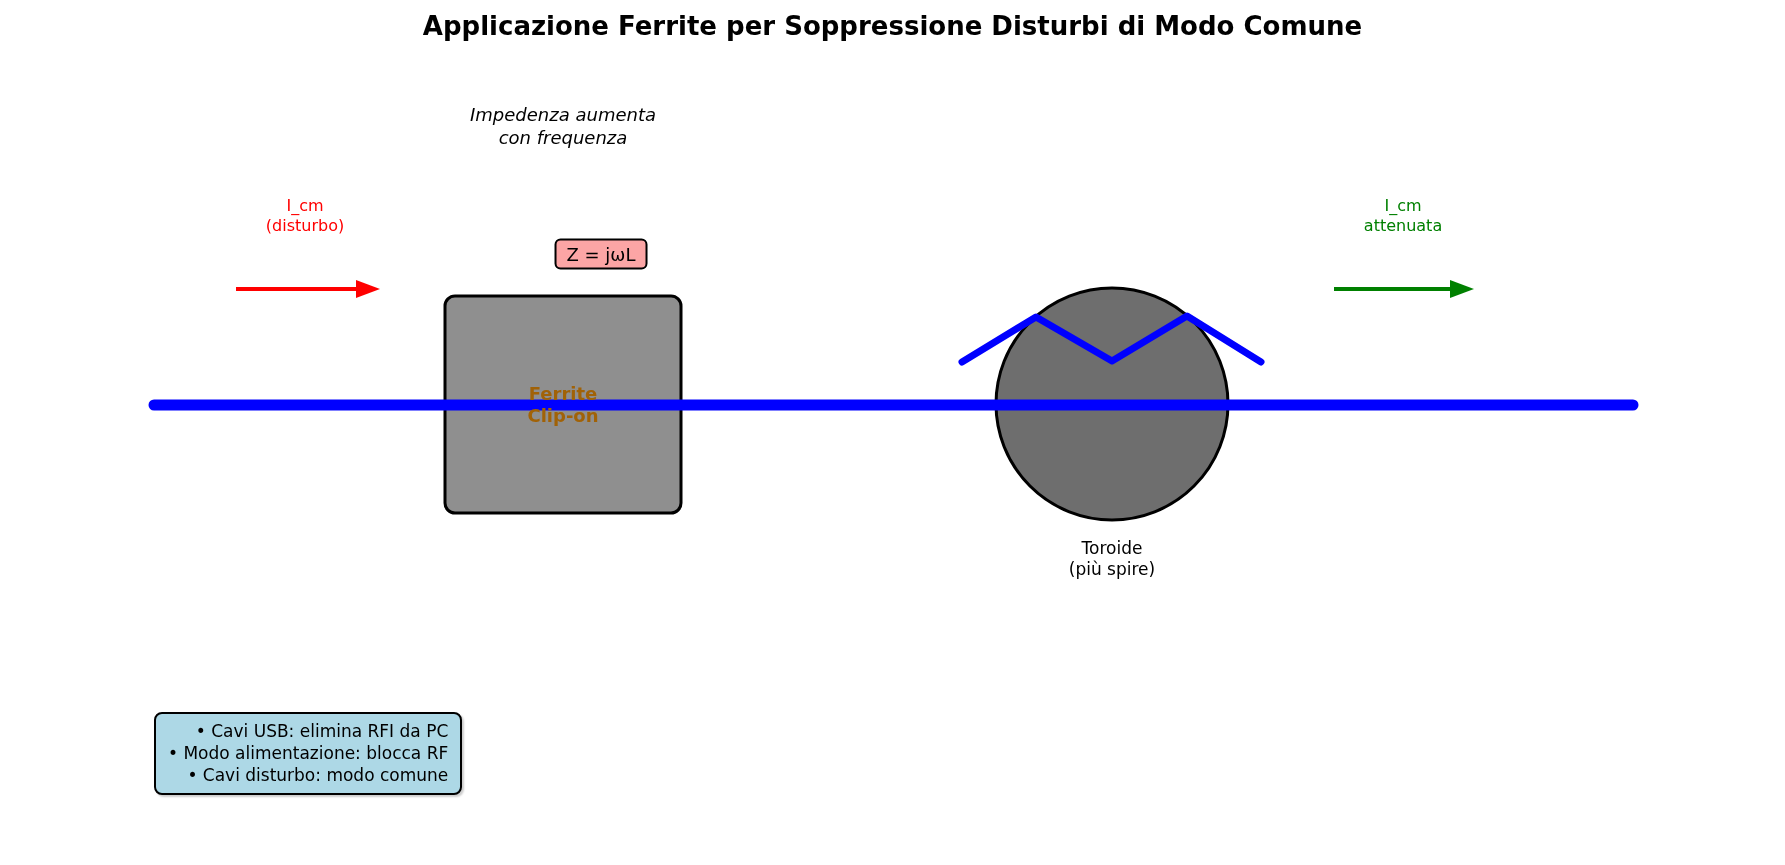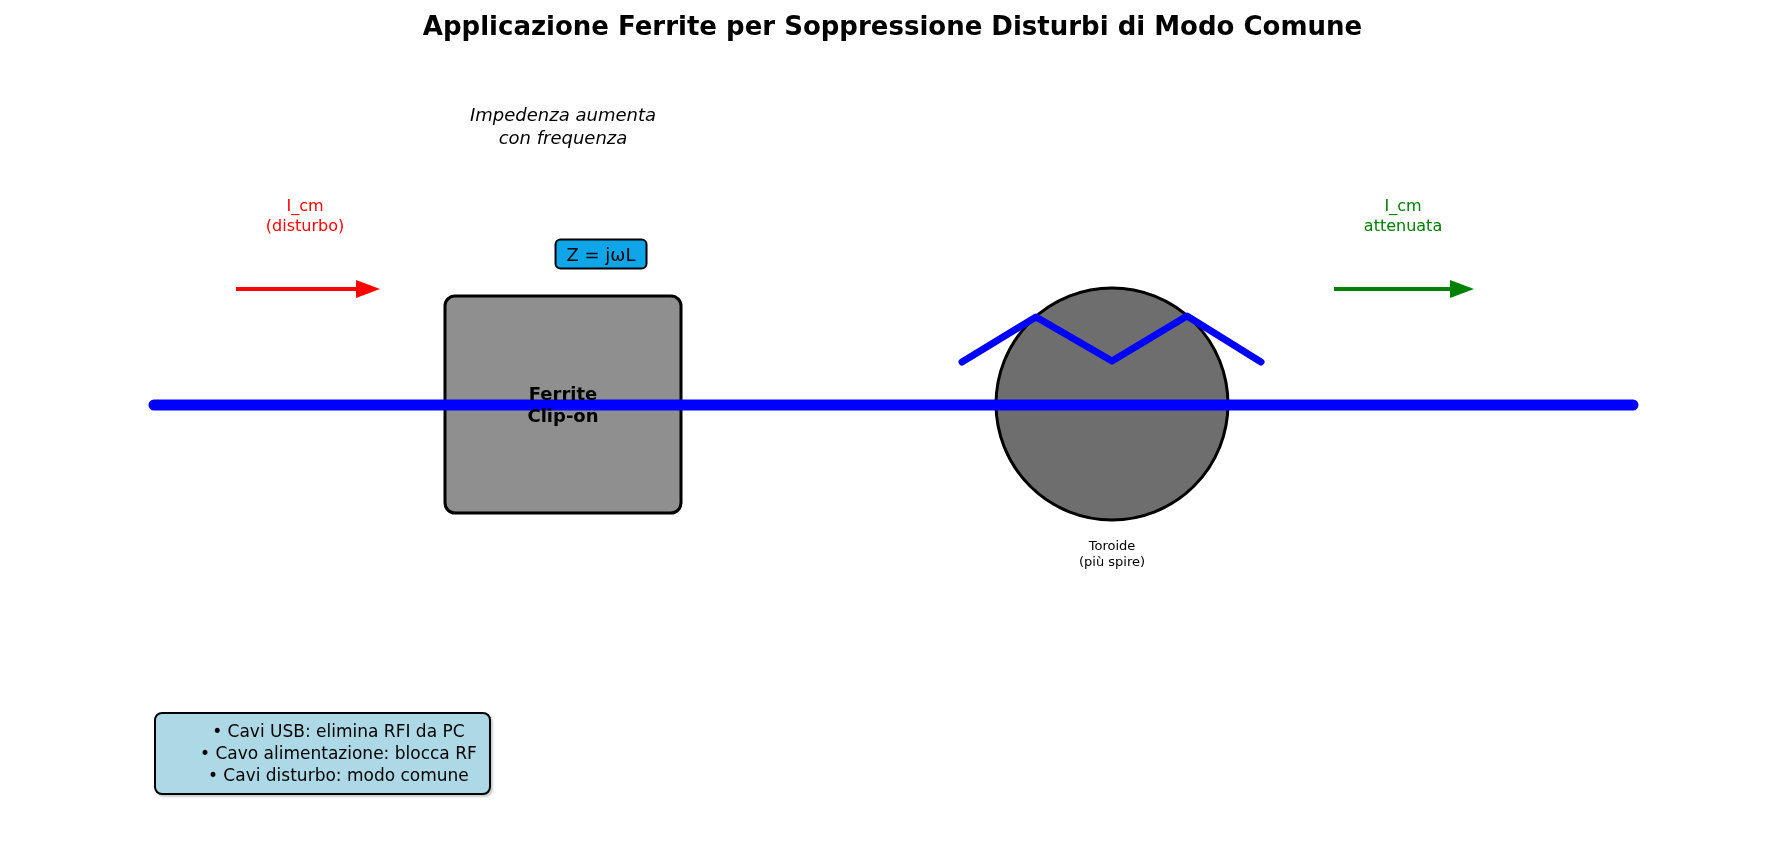--- a/index.html
+++ b/index.html
@@ -56,65 +56,64 @@
     top: 196px;
     transform: translateX(-50%);
     font-size: 16px;
     color: #008000;
   }
   .formula-box {
     position: absolute;
     left: 601px;
     top: 254px;
     transform: translate(-50%, -50%);
-    background: #0ea5e9;
+    background: #fca5a5;
     border: 2px solid #000000;
     border-radius: 6px;
     padding: 3px 10px;
     font-size: 18px;
     white-space: nowrap;
   }
   .ferrite-label {
     left: 563px;
     top: 405px;
     transform: translate(-50%, -50%);
     font-size: 18px;
     font-weight: bold;
-    color: #000000;
+    color: #a16207;
     line-height: 1.2;
   }
   .cable-label {
     left: 893px;
     top: 514px;
     transform: translate(-50%, -50%);
     font-size: 20px;
     white-space: nowrap;
   }
   .toroid-label {
     left: 1112px;
     top: 538px;
     transform: translateX(-50%);
-    font-size: 13px;
+    font-size: 17px;
   }
   .notes-box {
     position: absolute;
     left: 154px;
     top: 712px;
     background: #add8e6;
     border: 2px solid #000000;
     border-radius: 8px;
     padding: 7px 12px;
     font-size: 17px;
     line-height: 1.28;
     box-shadow: 2px 2px 2px rgba(0,0,0,0.2);
   }
   .notes-box .note-line {
     white-space: nowrap;
-    text-align: center;
-    margin-left: 32px;
+    text-align: right;
   }
 </style>
 </head>
 <body>
 
 <div class="canvas">
 
   <svg class="layer" viewBox="0 0 1785 865" xmlns="http://www.w3.org/2000/svg">
 
     <rect x="445" y="296" width="236" height="217" rx="10" ry="10" stroke="#000000" stroke-width="3" fill="#8f8f8f"></rect>
@@ -149,17 +148,17 @@
 
   <div class="label ferrite-label">Ferrite
 Clip-on</div>
 
 
   <div class="label toroid-label">Toroide
 (più spire)</div>
 
   <div class="notes-box">
     <div class="note-line">• Cavi USB: elimina RFI da PC</div>
-    <div class="note-line">• Cavo alimentazione: blocca RF</div>
+    <div class="note-line">• Modo alimentazione: blocca RF</div>
     <div class="note-line">• Cavi disturbo: modo comune</div>
   </div>
 
 </div>
 
 </body></html>

